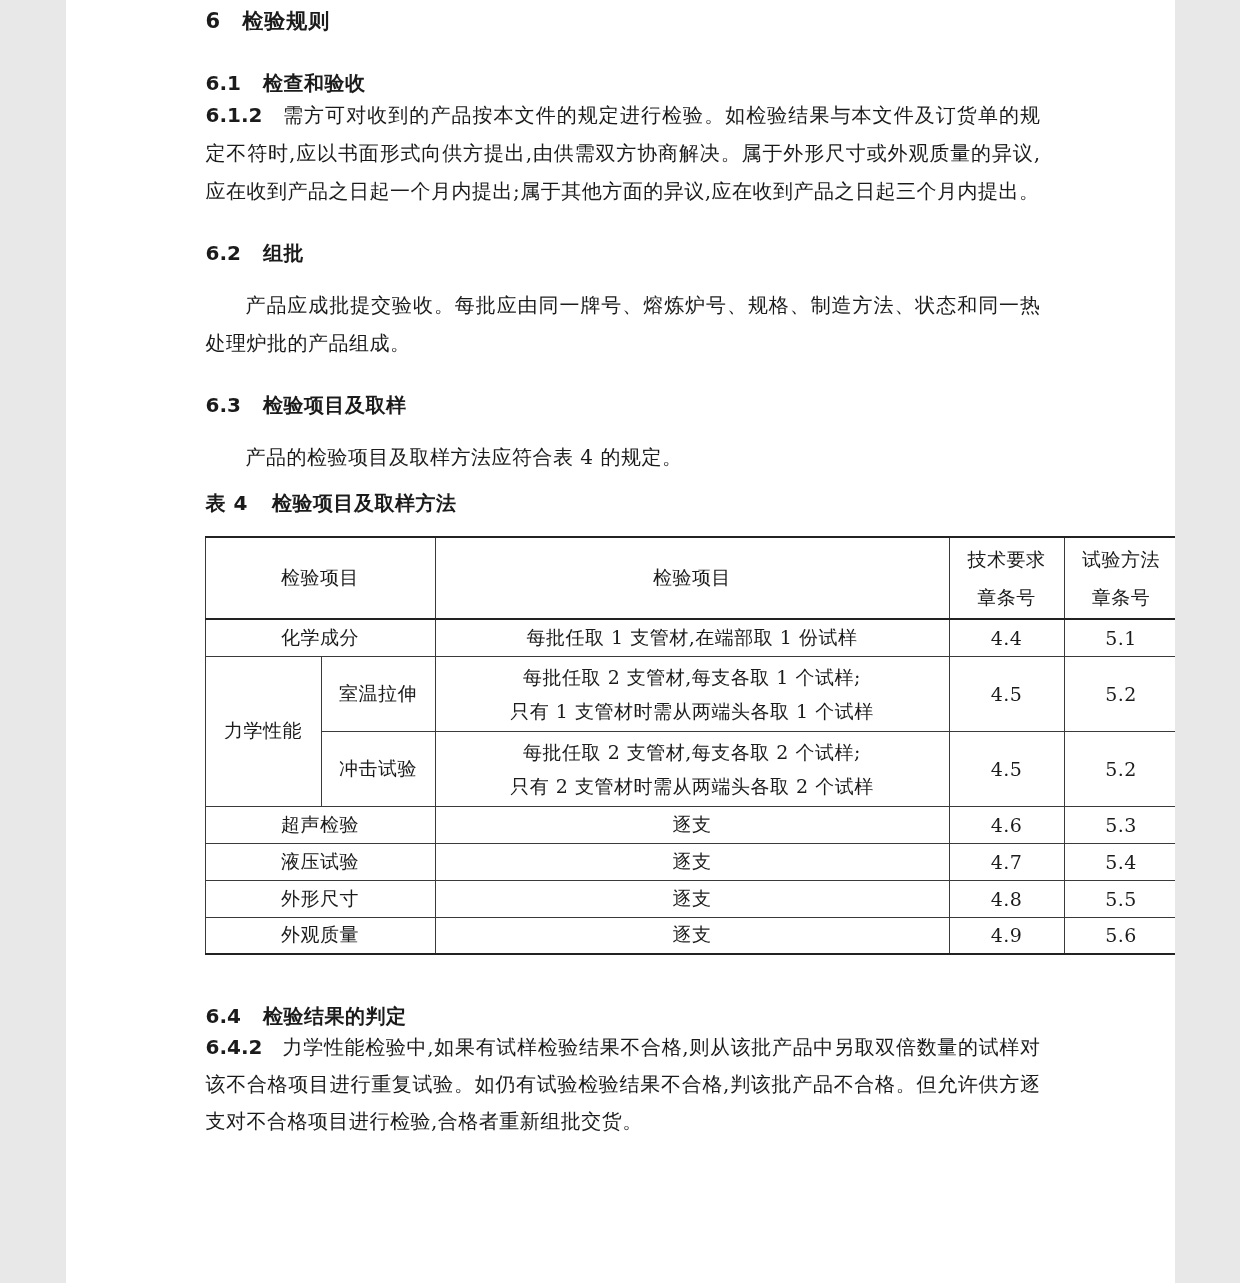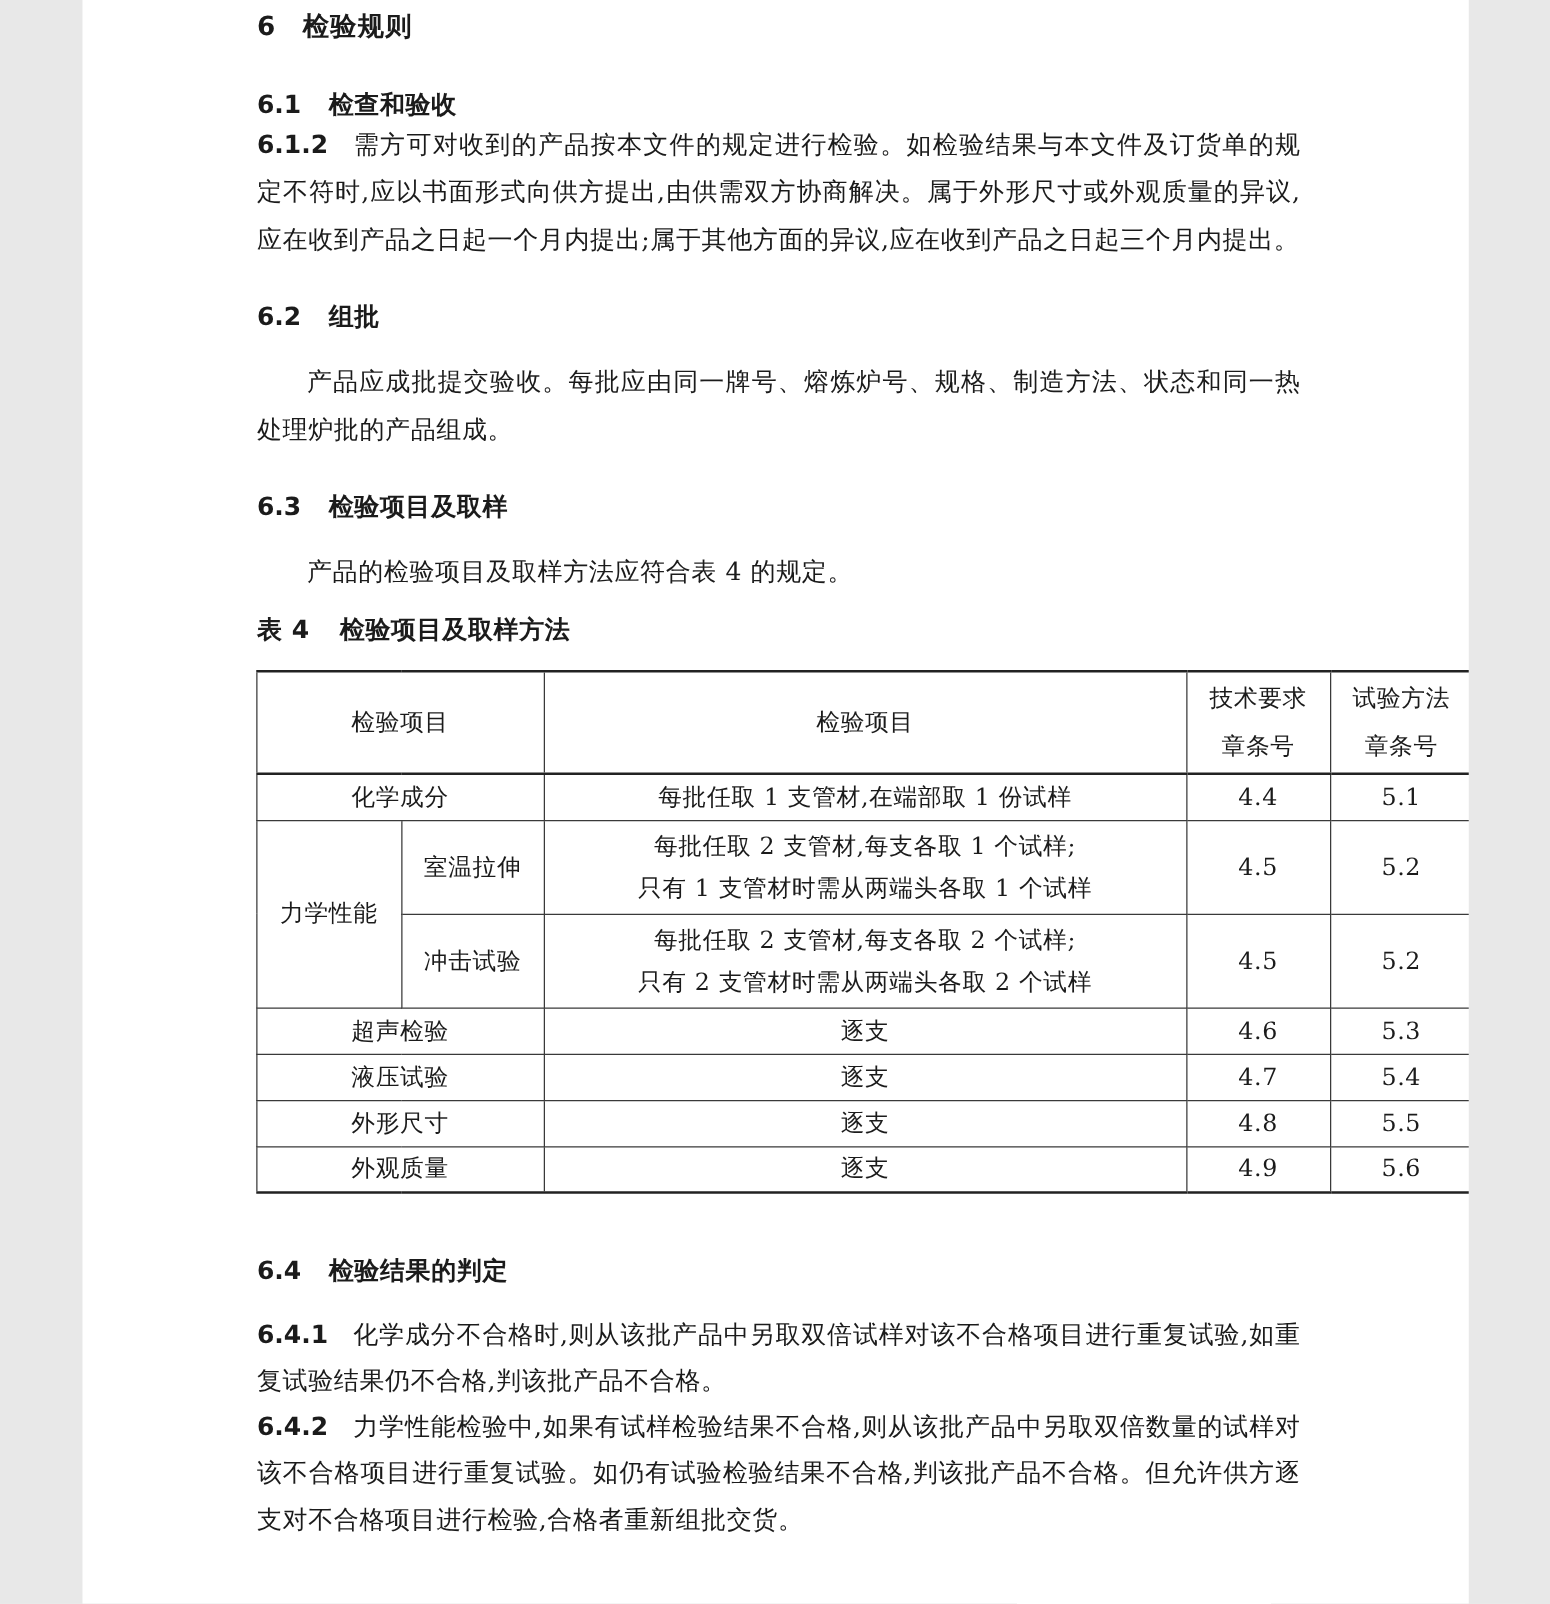--- a/index.html
+++ b/index.html
@@ -174,17 +174,16 @@
         <td colspan="2">外观质量</td>
         <td>逐支</td>
         <td>4.9</td>
         <td>5.6</td>
       </tr>
     </tbody>
   </table>
 
   <h2 class="h-sub after-table"><span class="num">6.4</span><span>检验结果的判定</span></h2>
 
-  <p class="clause first tightlh"><span class="num">6.4.1</span><span>化学成分不合格时,则从该批产品中另取双倍试样对该不合格项目进行重复试验,如重复试验结果仍不合格,判该批产品不合格。</span></p>
 
   <p class="clause tightlh"><span class="num">6.4.2</span><span>力学性能检验中,如果有试样检验结果不合格,则从该批产品中另取双倍数量的试样对该不合格项目进行重复试验。如仍有试验检验结果不合格,判该批产品不合格。但允许供方逐支对不合格项目进行检验,合格者重新组批交货。</span></p>
 
 </div>
 
 </body></html>

